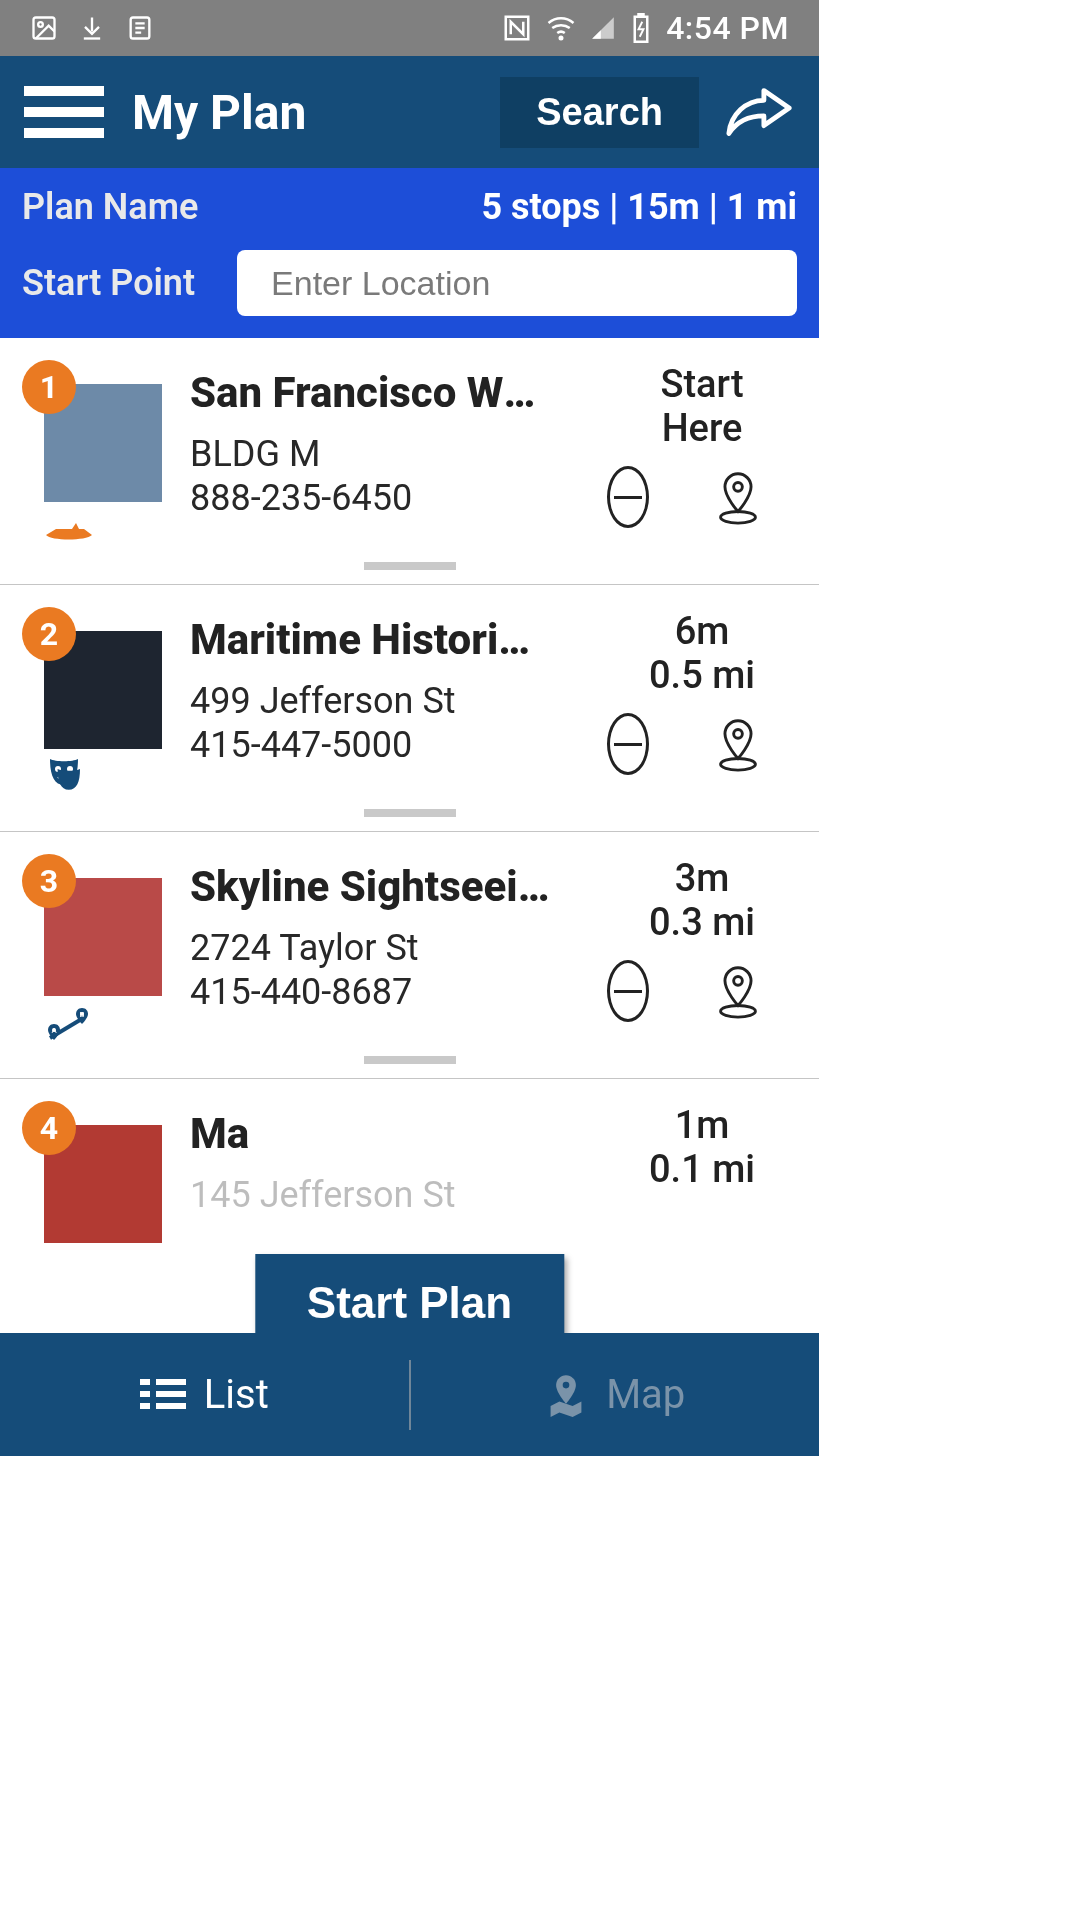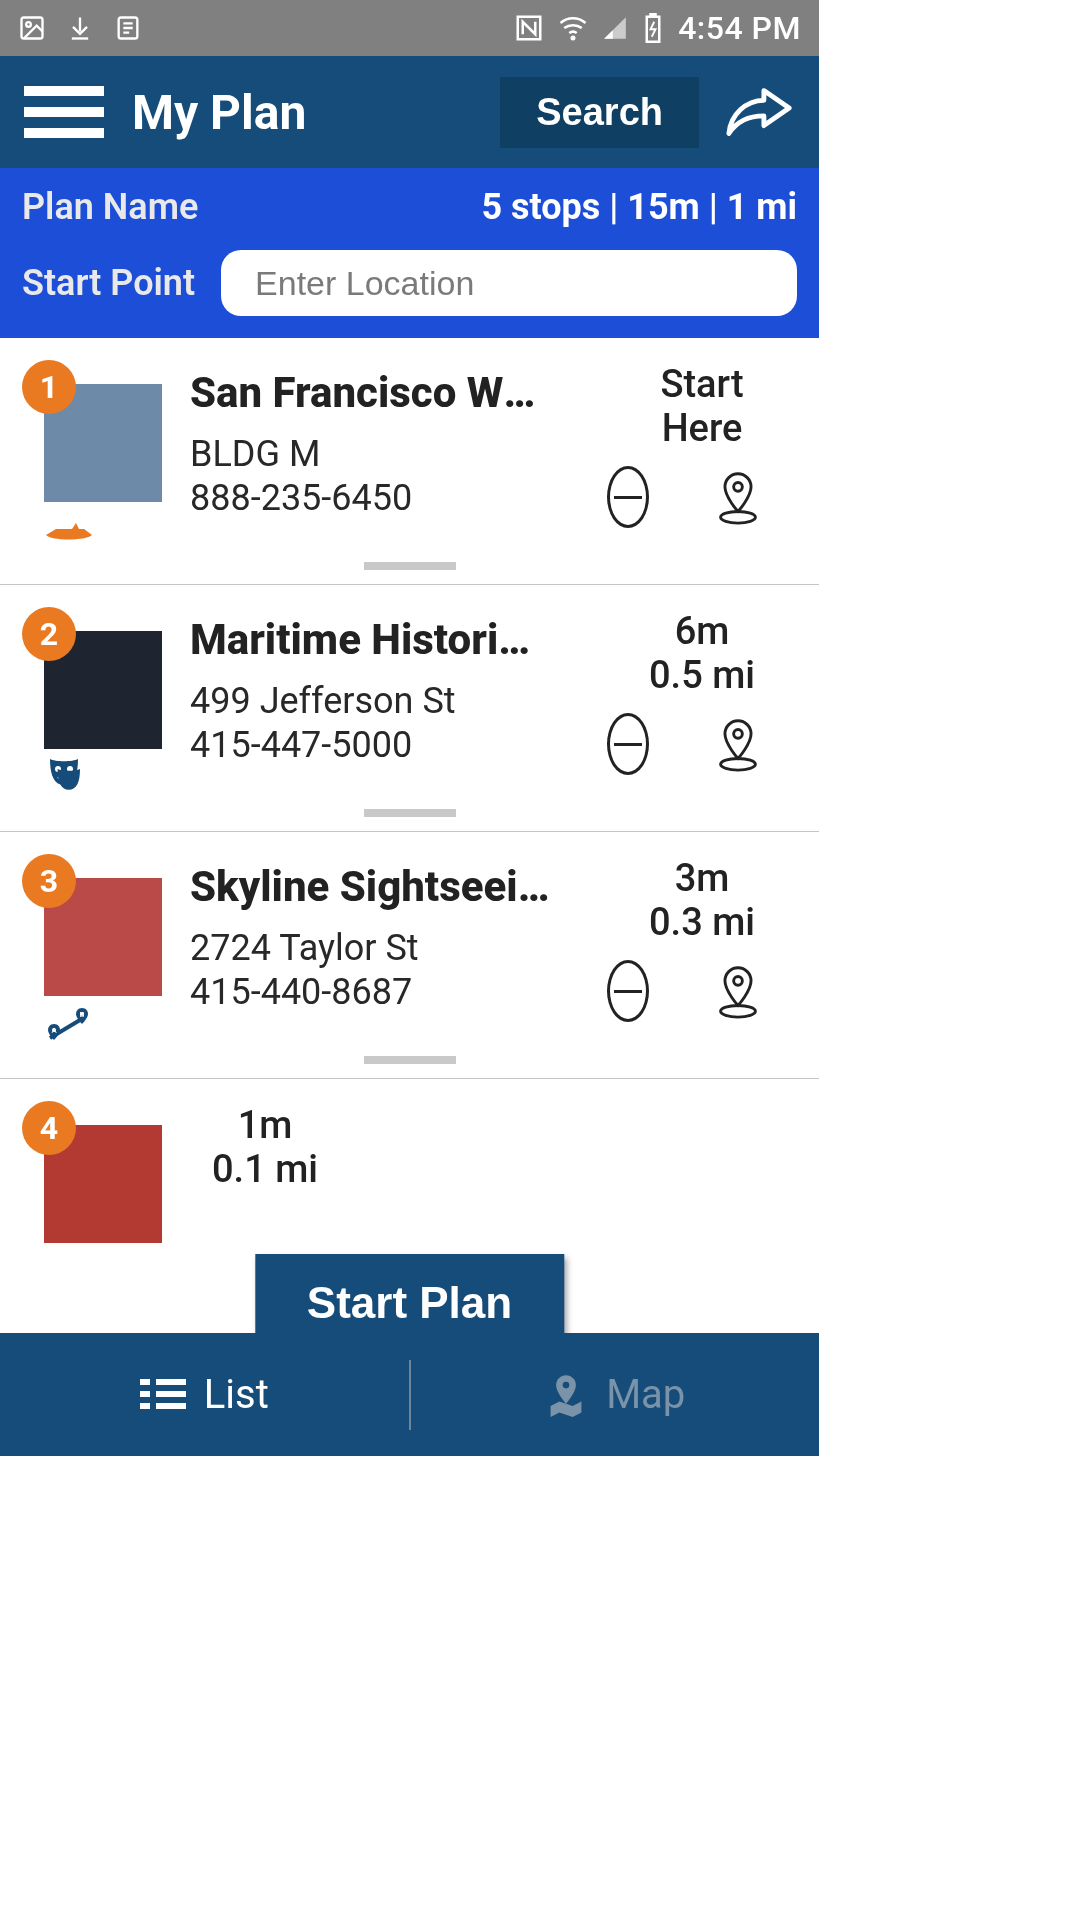--- a/index.html
+++ b/index.html
@@ -9,21 +9,21 @@
     font-family: -apple-system, "Segoe UI", Roboto, "Open Sans", sans-serif;
     background: #fff;
     overflow: hidden;
     position: relative;
   }
   .status-bar {
     height: 56px;
     background: #808080;
     display: flex;
     align-items: center;
-    padding: 0 18px;
+    padding: 0 30px;
     color: #fff;
     font-size: 28px;
   }
   .status-left { display: flex; gap: 20px; flex: 0 0 auto; }
   .status-right { margin-left: auto; display: flex; align-items: center; gap: 14px; font-weight: 500; letter-spacing: 0.5px; }
   .status-time { font-size: 32px; }
   .app-bar {
     height: 112px;
     background: #154c79;
     display: flex;
@@ -53,22 +53,22 @@
     background: #1d4ed8;
     padding: 18px 22px 22px 22px;
     color: #e9e9e9;
     font-size: 36px;
     font-weight: 600;
   }
   .plan-row1 { display:flex; justify-content: space-between; align-items:center; margin-bottom: 22px; }
   .plan-stats { color:#fff; font-weight:700; }
   .plan-row2 { display:flex; align-items:center; gap: 26px; }
   .start-input {
-    flex:1; height: 66px; border-radius: 20px; border:none;
-    font-size: 34px; padding: 0 34px; color:#555;
+    flex:1; height: 66px; border-radius: 8px; border:none;
+    font-size: 34px; padding: 0 34px; color:#555;margin-left:16px;
   }
   .start-input::placeholder { color:#7a7a7a; }
   .stop-list { background:#fff; }
   .stop {
     border-bottom: 1px solid #c5c5c5;
     padding: 24px 22px 8px 22px;
     position: relative;
   }
   .stop-top { display:flex; align-items:flex-start; }
   .thumb-wrap { position: relative; width: 148px; flex: 0 0 148px; }
@@ -321,20 +321,24 @@
     </div>
     <div class="drag-handle"></div>
   </div>
 
   <div class="stop" style="border-bottom:none; padding-bottom:40px;">
     <div class="stop-top">
       <div class="thumb-wrap">
         <div class="badge">4</div>
         <div class="thumb red2"></div>
       </div>
+      <div class="stop-info">
+        <div class="stop-title">Ma</div>
+        <div class="stop-addr" style="opacity:0.3">145 Jefferson St</div>
+      </div>
       <div class="stop-right">
         <div class="meta1">1m</div>
         <div class="meta2">0.1 mi</div>
       </div>
     </div>
   </div>
 
 </div>
 
 <button class="start-plan-btn">Start Plan</button>

